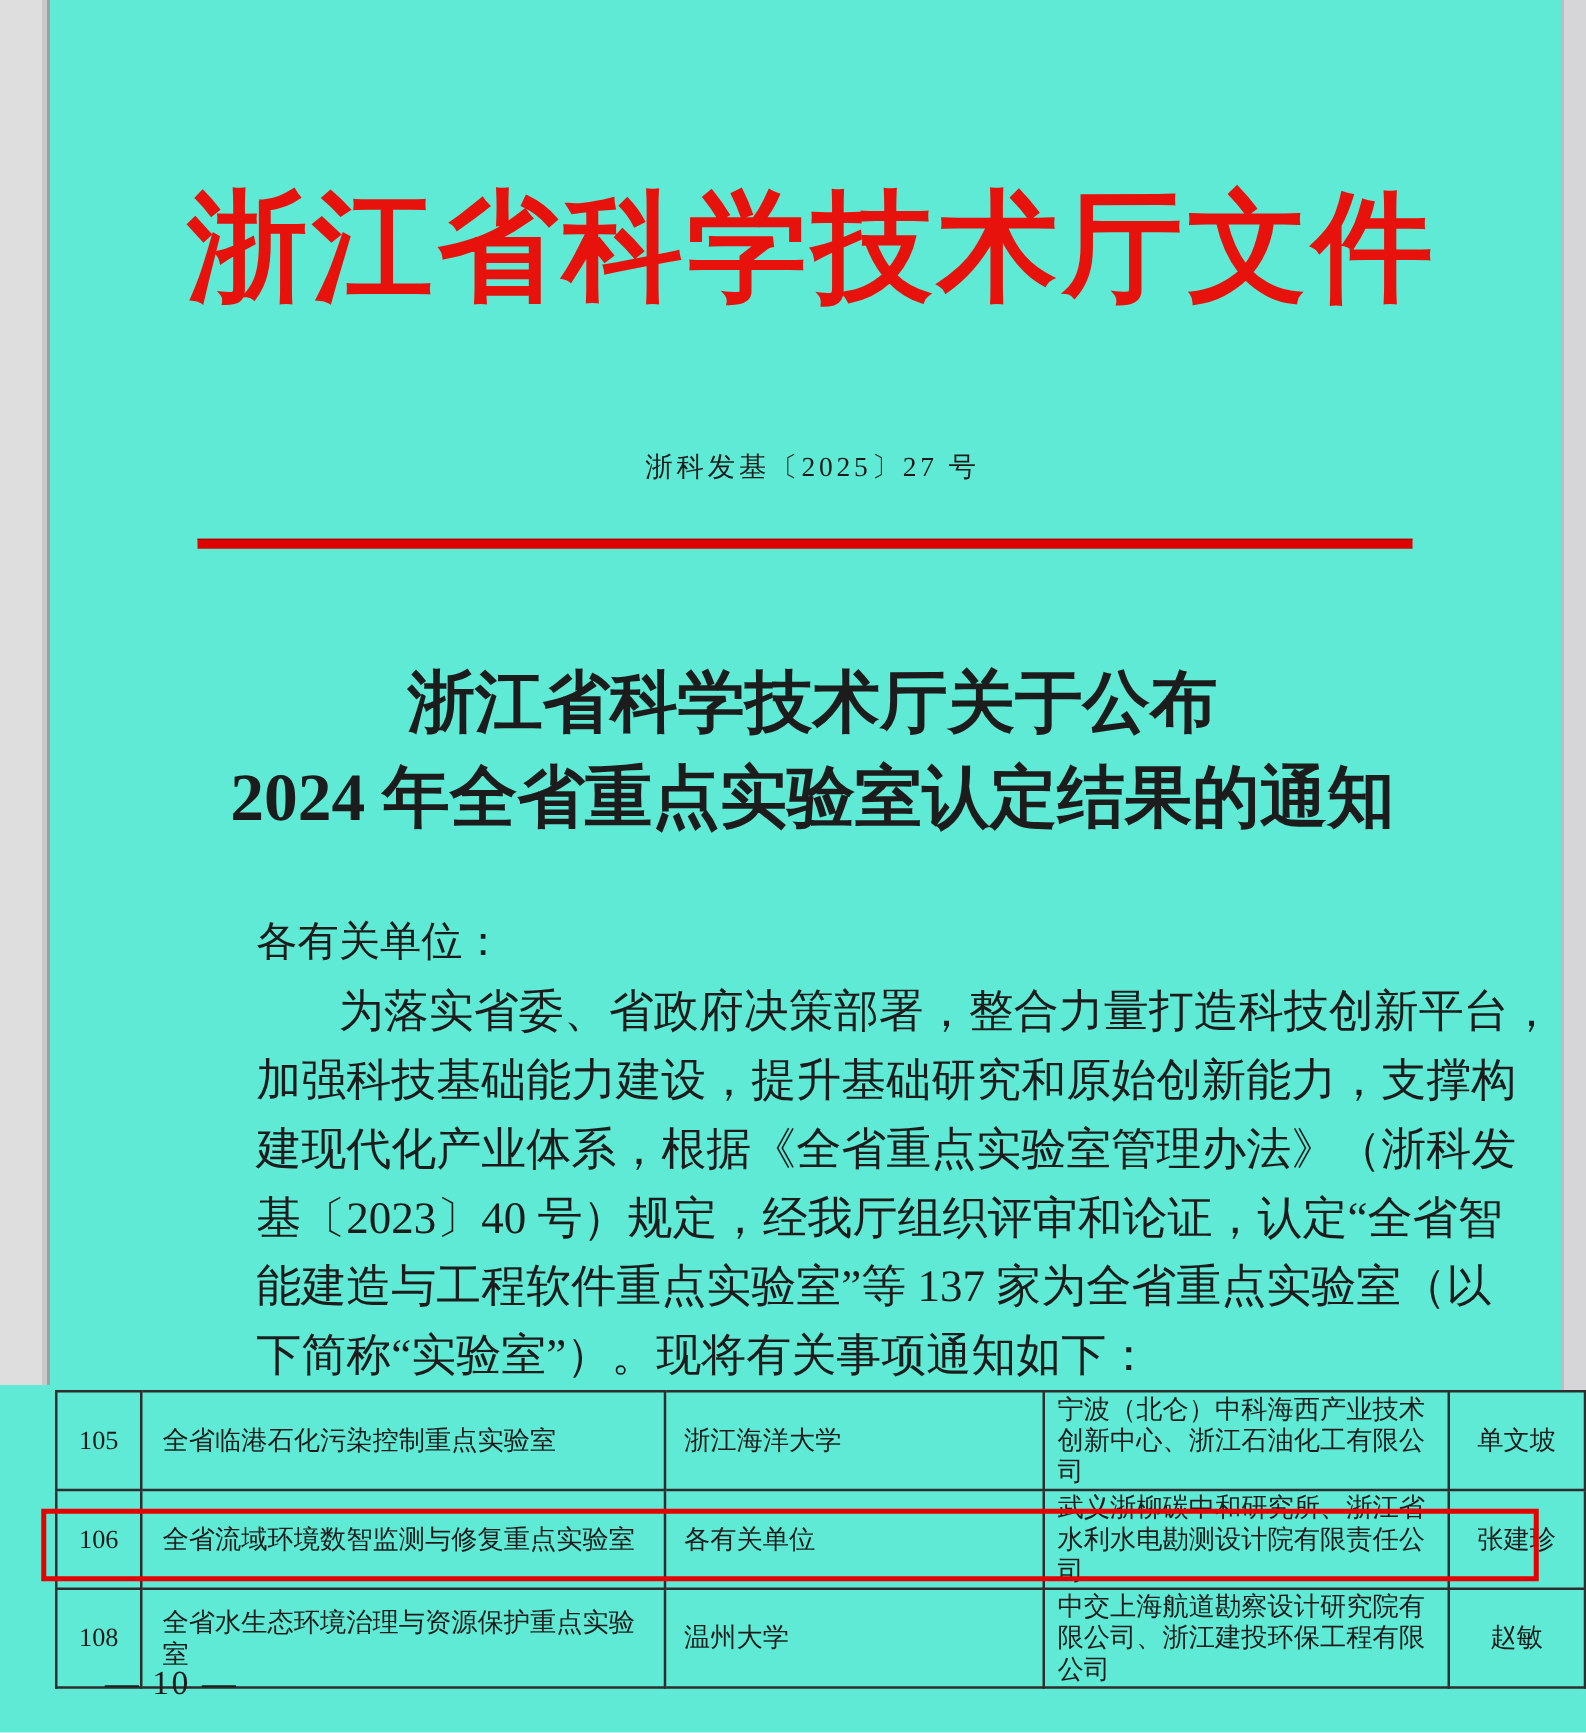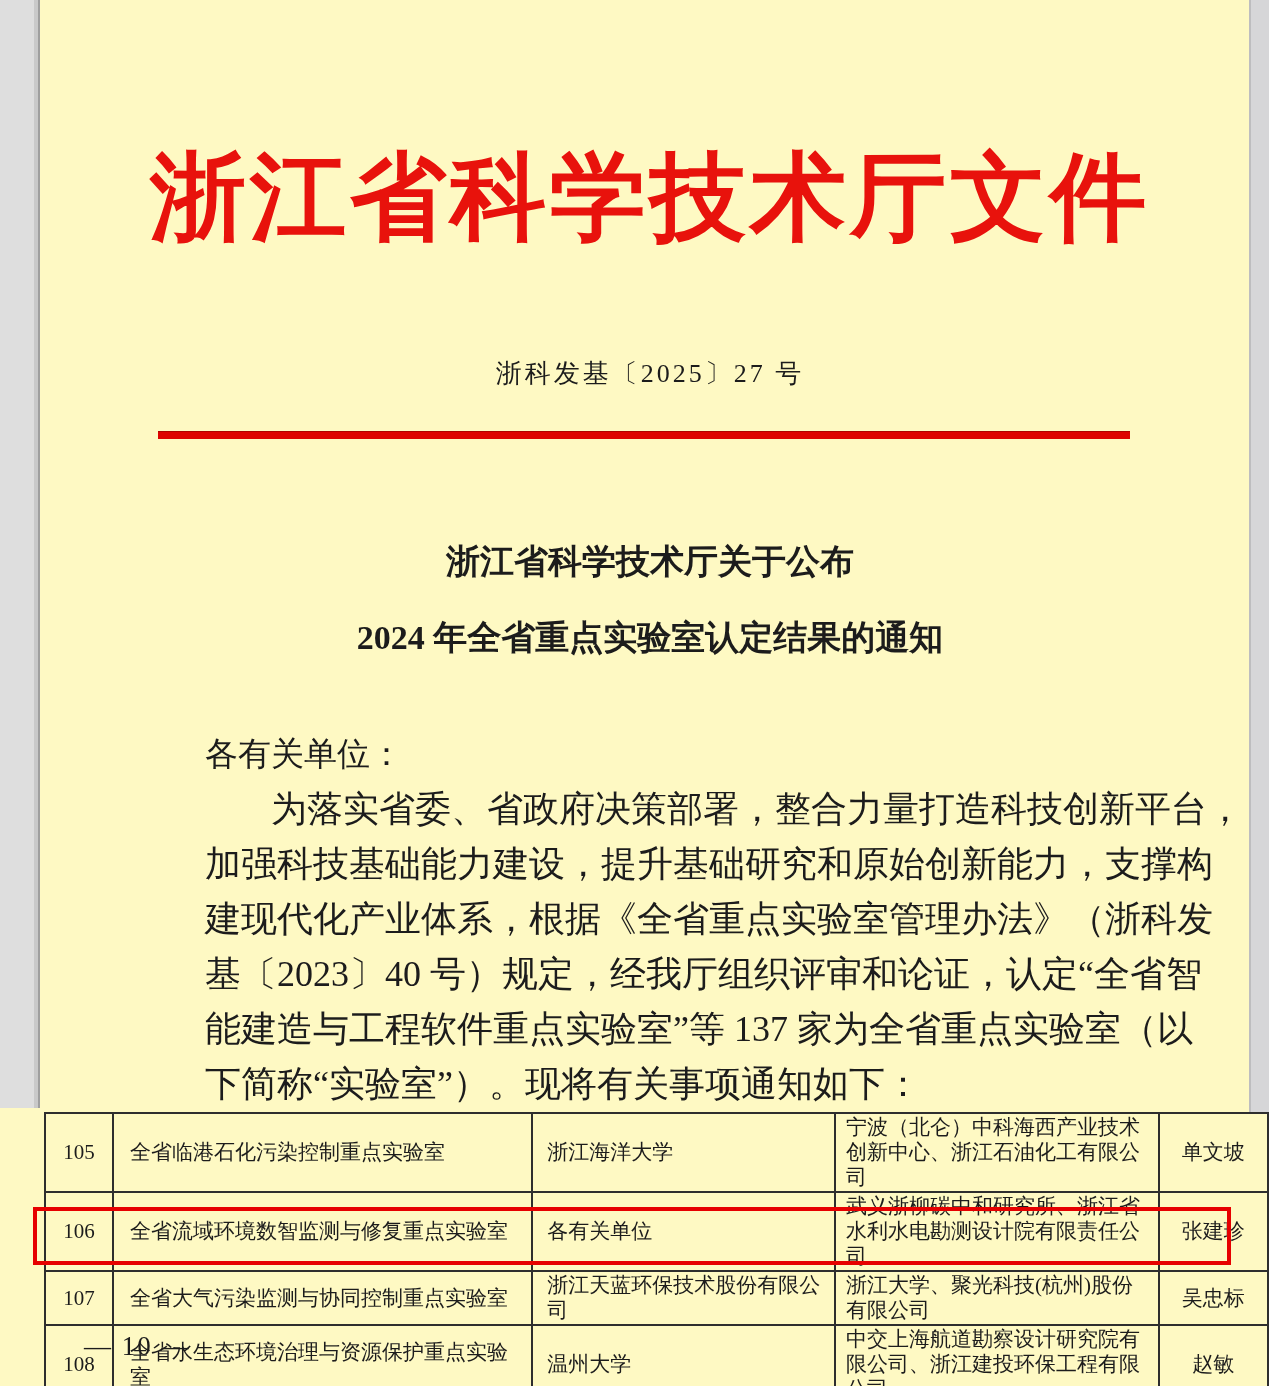--- a/index.html
+++ b/index.html
@@ -1,19 +1,19 @@
 <!DOCTYPE html>
 <html><head>
 <meta charset="utf-8">
 <style>
   html,body{margin:0;padding:0;background:#ffffff;}
   .canvas{
     position:relative;
     width:1269px;height:1386px;
-    background:#fef9c3;
+    background:#5eead4;
     overflow:hidden;
     font-family:"Liberation Serif","DejaVu Serif",serif;
     color:#1c1c1c;
   }
   
   .margin-left{
     position:absolute;left:0;top:0;width:40px;height:1108px;
     background:linear-gradient(to right,#dedede 0 34px,#c9c9c9 34px 38px,#9f9f9f 38px 40px);
   }
   .margin-right{
@@ -25,34 +25,34 @@
     position:absolute;left:50px;top:148px;width:1200px;
     text-align:center;
     font-size:96px;line-height:100px;font-weight:900;
     letter-spacing:4px;
     color:#e8120c;
     white-space:nowrap;
   }
   .doc-number{
     position:absolute;left:50px;top:355px;width:1200px;
     text-align:center;
-    font-size:26px;line-height:38px;
+    font-size:22px;line-height:38px;
     letter-spacing:3px;
     white-space:nowrap;
   }
   .red-rule{
     position:absolute;left:158px;top:431px;width:972px;height:7px;
     background:#dd0400;
     border-top:1px solid #b00300;
   }
   .notice-heading{
     position:absolute;left:160px;top:524px;width:980px;
     text-align:center;
     font-weight:bold;
-    font-size:34px;line-height:76px;
+    font-size:54px;line-height:76px;
     white-space:nowrap;
   }
   .salutation{
     position:absolute;left:205px;top:724px;
     font-size:33px;line-height:40px;
     white-space:nowrap;
     margin-top:10px;
   }
   .paragraph{
     position:absolute;left:205px;top:782px;width:905px;
@@ -132,27 +132,20 @@
         <td class="c-dir">单文坡</td>
       </tr>
       <tr>
         <td class="c-num">106</td>
         <td class="c-lab">全省流域环境数智监测与修复重点实验室</td>
         <td class="c-inst">各有关单位</td>
         <td class="c-partner">武义浙柳碳中和研究所、浙江省水利水电勘测设计院有限责任公司</td>
         <td class="c-dir">张建珍</td>
       </tr>
       <tr>
-        <td class="c-num">107</td>
-        <td class="c-lab">全省大气污染监测与协同控制重点实验室</td>
-        <td class="c-inst">浙江天蓝环保技术股份有限公司</td>
-        <td class="c-partner">浙江大学、聚光科技(杭州)股份有限公司</td>
-        <td class="c-dir">吴忠标</td>
-      </tr>
-      <tr>
         <td class="c-num">108</td>
         <td class="c-lab">全省水生态环境治理与资源保护重点实验室</td>
         <td class="c-inst">温州大学</td>
         <td class="c-partner">中交上海航道勘察设计研究院有限公司、浙江建投环保工程有限公司</td>
         <td class="c-dir">赵敏</td>
       </tr>
     </tbody>
   </table>
 
   <div class="red-highlight"></div>

